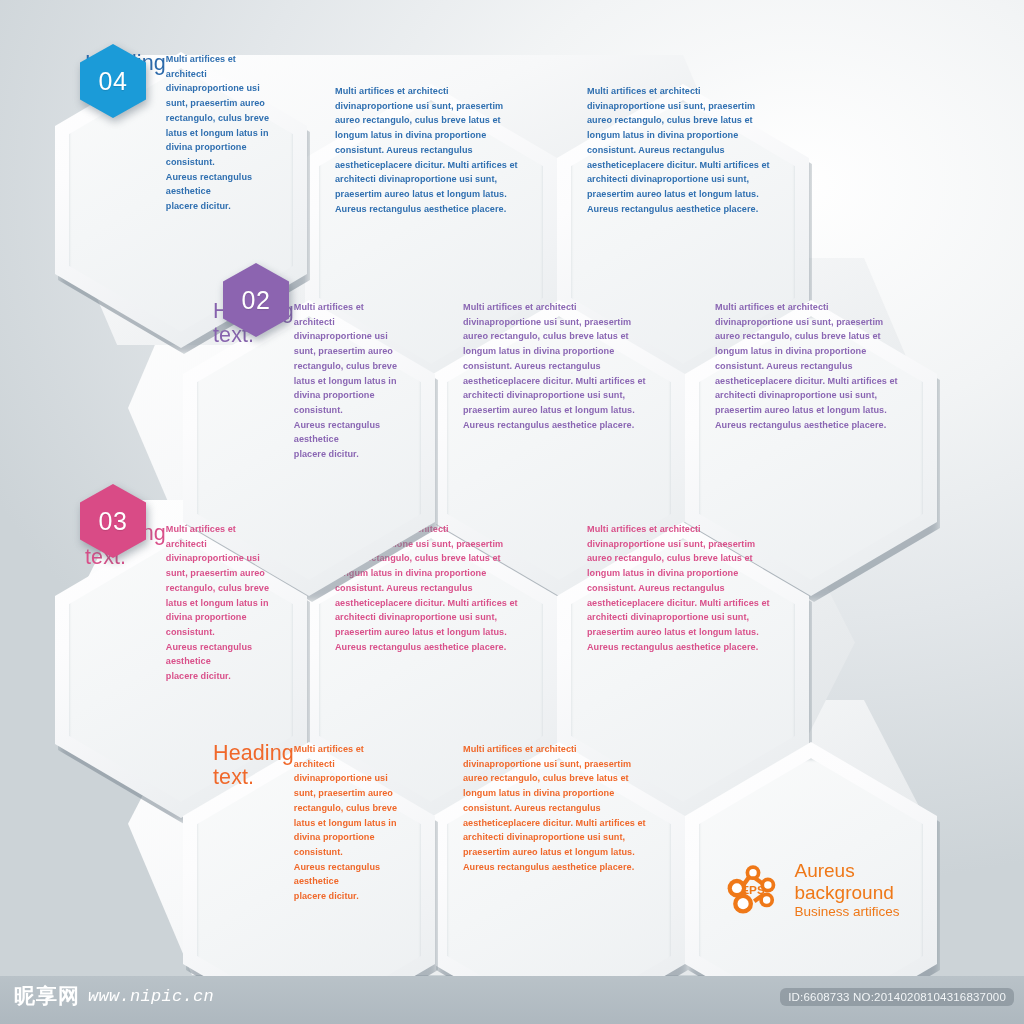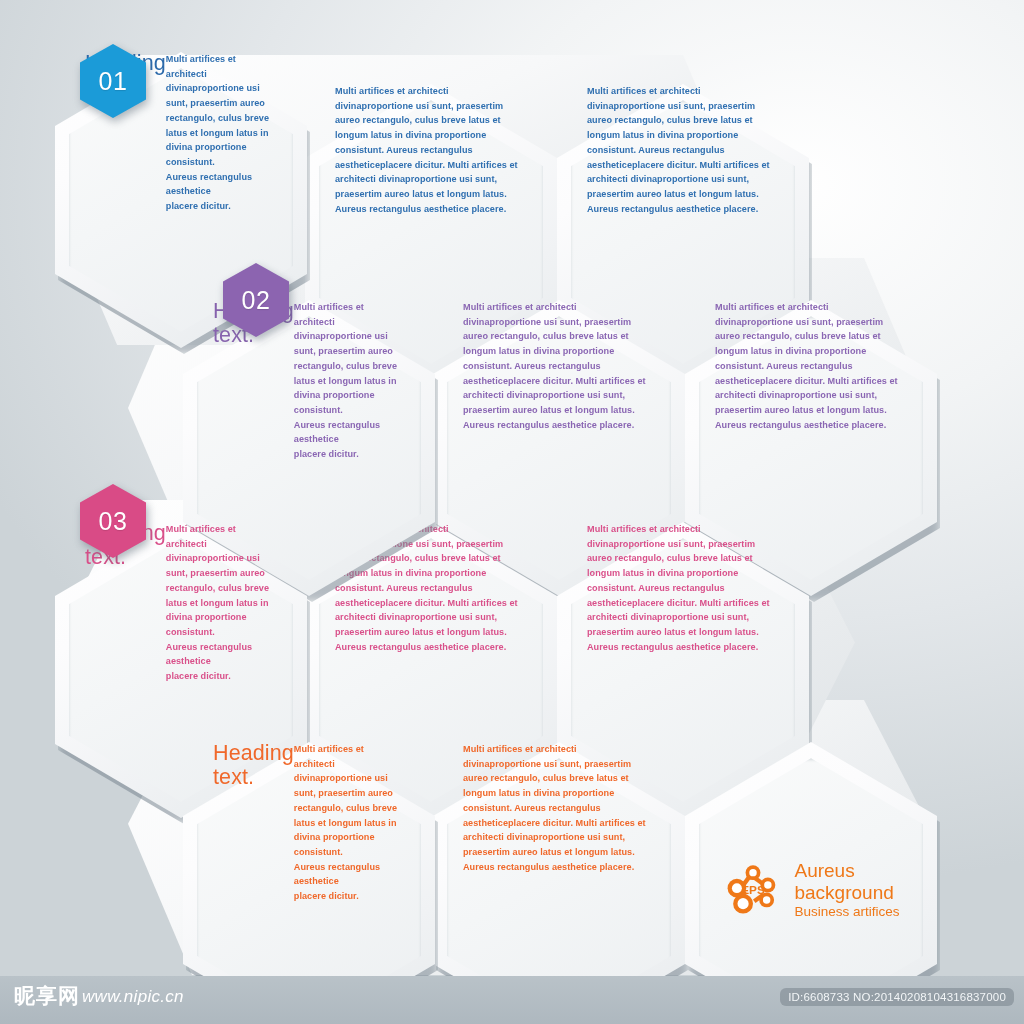--- a/index.html
+++ b/index.html
@@ -92,29 +92,29 @@
   .logo-txt .l2{font-size:19px;}
   .logo-txt .l3{font-size:13.5px;}
 
   
   #watermark{
     position:absolute;left:0;bottom:0;width:1024px;height:48px;
     background:linear-gradient(180deg,#b9c2c8 0%,#aeb8bf 100%);
     z-index:90;
   }
   #wm-logo{
-    position:absolute;left:14px;top:10px;display:flex;align-items:center;gap:2px;
+    position:absolute;left:14px;top:10px;display:flex;align-items:center;gap:8px;
   }
   #wm-cjk{
     font-family:"DejaVu Sans", sans-serif;
     font-size:21px;font-weight:700;color:#ffffff;letter-spacing:1px;
     line-height:1;
   }
   #wm-url{
-    font-family:Liberation Sans, sans-serif;
+    font-family:Liberation Mono, monospace;
     font-style:italic;font-size:17px;color:#ffffff;letter-spacing:.3px;
   }
   #wm-id{
     position:absolute;right:10px;top:12px;
     background:rgba(120,132,140,.55);
     color:#f2f5f7;font-size:11.5px;padding:3px 8px;letter-spacing:.2px;border-radius:6px;
   }
 </style>
 </head>
 <body>
@@ -279,21 +279,21 @@
       <div class="logo-txt" style="color: rgb(239, 120, 24);">
         <div class="l1">Aureus</div>
         <div class="l2">background</div>
         <div class="l3">Business artifices</div>
       </div>
     </div>
   </div>
 
   <div class="badge" style="left:80px;top:44px;">
     <div class="bg" style="background: rgb(27, 155, 216);"></div>
-    <div class="num">01</div>
+    <div class="num">04</div>
   </div>
   <div class="badge" style="left:223px;top:263px;">
     <div class="bg" style="background: rgb(140, 100, 176);"></div>
     <div class="num">02</div>
   </div>
   <div class="badge" style="left:80px;top:484px;">
     <div class="bg" style="background: rgb(217, 75, 134);"></div>
     <div class="num">03</div>
   </div>
 

